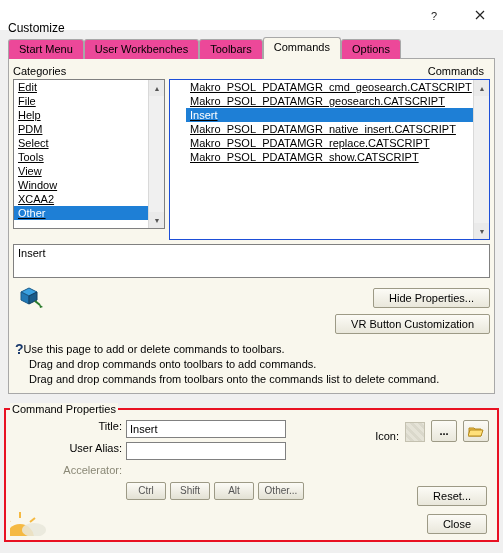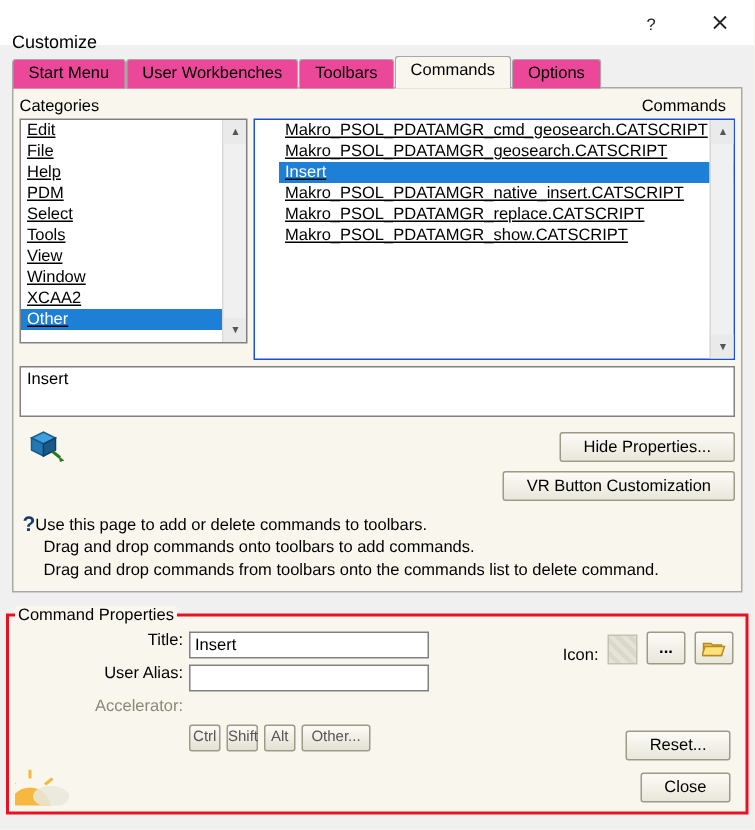--- a/index.html
+++ b/index.html
@@ -46,21 +46,21 @@
 
   .propbox { border: 2px solid #e81123; margin: 6px 4px 4px 4px; padding: 6px 8px 6px 8px; background: #f9f7ed; position: relative; height: 134px; }
   .propbox .legend { position: absolute; top: -7px; left: 4px; background: #f9f7ed; padding: 0 2px; font-size: 11px; }
   .pform { position: absolute; left: 12px; top: 10px; }
   .pform .frow { display: flex; margin-bottom: 4px; }
   .pform .flabel { width: 108px; text-align: right; padding-right: 4px; }
   .pform input[type=text] { width: 160px; height: 18px; border: 1px solid #808080; background: #fff; padding: 0 3px; }
   .pform .flabel.dim { color: #8a8876; }
 
   .modrow { margin-top: 6px; margin-left: 108px; display: flex; gap: 4px; }
-  .modbtn { width: 21px; height: 18px; background: linear-gradient(#fcfbf6,#e3e1d4); border: 1px solid #9d9a86; border-radius: 2px; font-size: 10px; color: #555; cursor: pointer; text-align: center; line-height: 15px; }
+  .modbtn { width: 40px; height: 18px; background: linear-gradient(#fcfbf6,#e3e1d4); border: 1px solid #9d9a86; border-radius: 2px; font-size: 10px; color: #555; cursor: pointer; text-align: center; line-height: 15px; }
   .modbtn.wide { width: 46px; }
 
   .iconarea { position: absolute; top: 10px; right: 8px; display: flex; align-items: flex-end; gap: 6px; }
   .iconslot { width: 20px; height: 20px; background: repeating-linear-gradient(45deg,#e5e3d7,#e5e3d7 3px,#dad8cb 3px,#dad8cb 6px); border: 1px solid #c4c1b0; }
   .iconbtn { width: 26px; height: 22px; background: linear-gradient(#fcfbf6,#e9e7db); border: 1px solid #9d9a86; border-radius: 2px; display: flex; align-items: center; justify-content: center; cursor: pointer; }
 
   .btnReset { position: absolute; right: 10px; bottom: 34px; }
   .btnClose { position: absolute; right: 10px; bottom: 6px; }
 
   .sun { position: absolute; left: 4px; bottom: 4px; width: 40px; height: 24px; overflow: hidden; }

